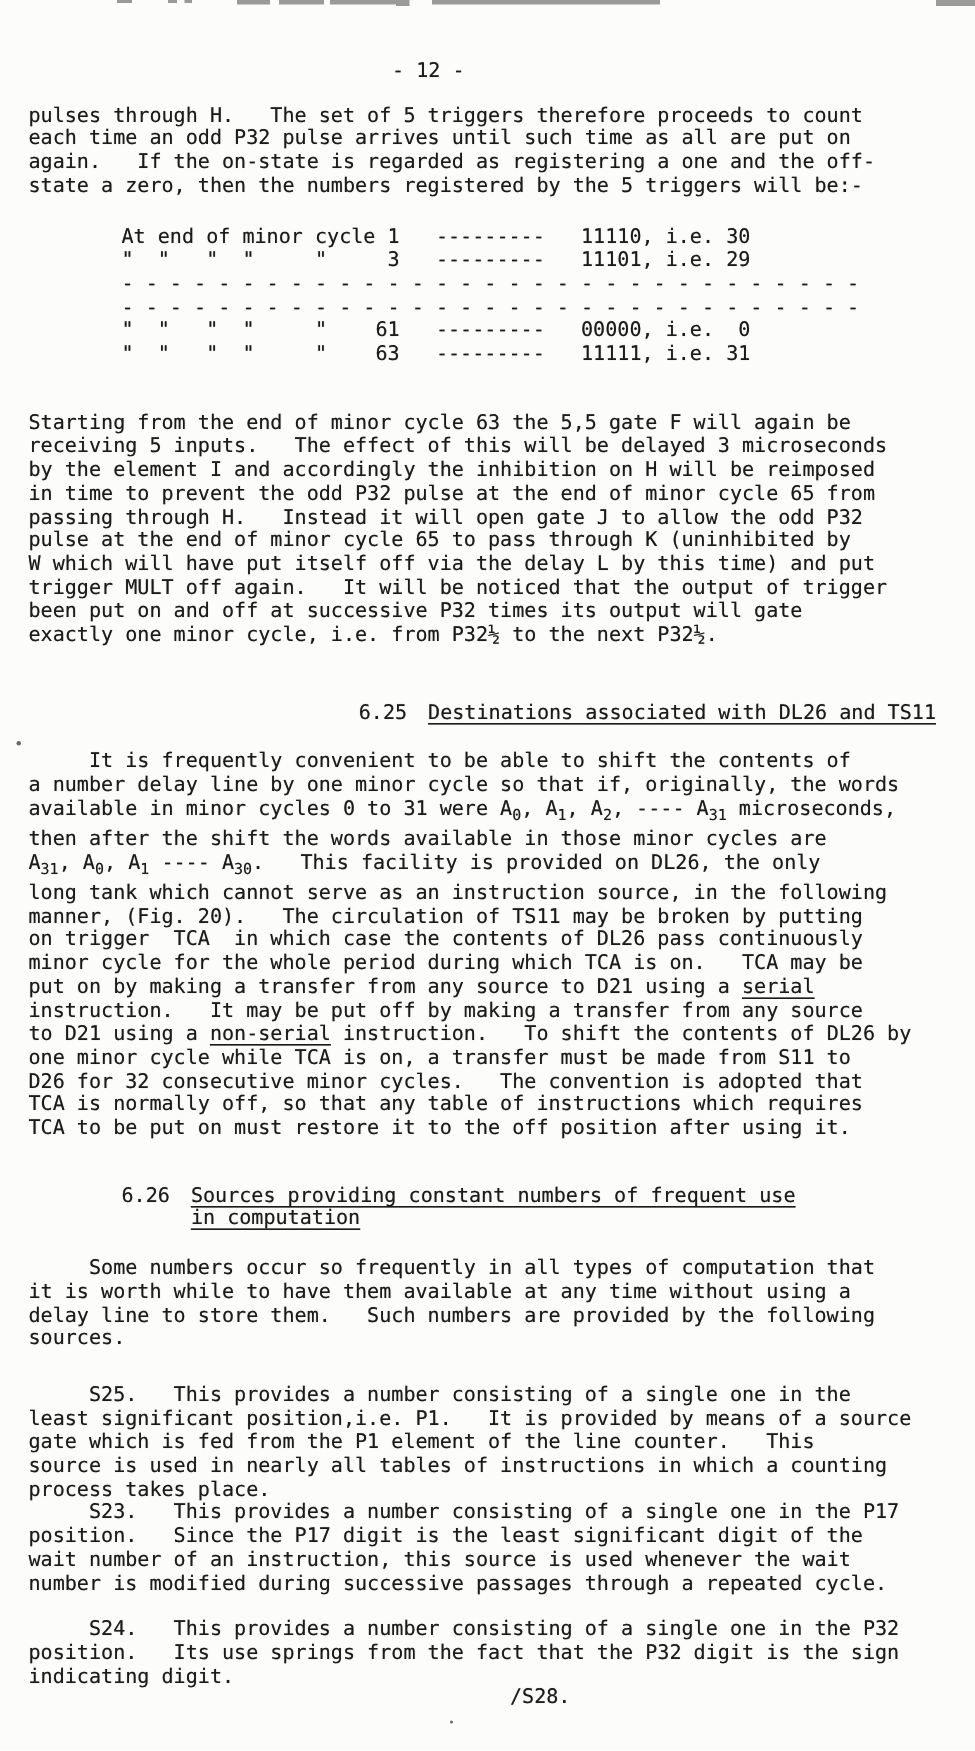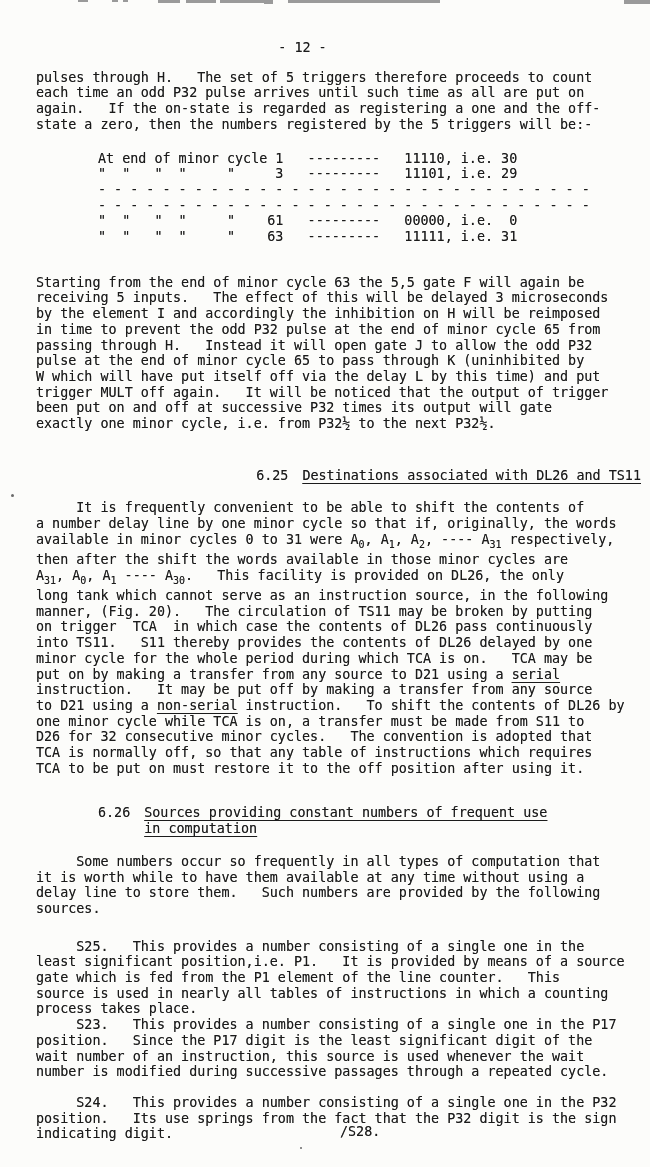--- a/index.html
+++ b/index.html
@@ -11,21 +11,21 @@
     background: #fcfcfa;
     overflow: hidden;
     font-family: "DejaVu Sans Mono", "Liberation Mono", monospace;
     font-size: 13.4px;
     line-height: 15.7px;
     color: #1b1b1b;
     text-shadow: 0 0 0.5px rgba(20,20,20,0.55);
   }
   .content {
     position: absolute;
-    left: 36px;
+    left: 19px;
     top: 40px;
     width: 605px;
   }
   .tline { white-space: pre; }
   .u {
     text-decoration: underline;
     text-underline-offset: 3px;
     text-decoration-thickness: 1.3px;
   }
   .sub {
@@ -116,27 +116,26 @@
       </div>
 
     <div class="heading heading-625">
       <span class="hnum">6.25</span>
       <span class="htitle u">Destinations associated with DL26 and TS11</span>
     </div>
 
     <div class="block para-dl26">
         <div class="tline"><span>     It is frequently convenient to be able to shift the contents of</span></div>
         <div class="tline"><span>a number delay line by one minor cycle so that if, originally, the words</span></div>
-        <div class="tline"><span>available in minor cycles 0 to 31 were A</span><span class="sub">0</span><span>, A</span><span class="sub">1</span><span>, A</span><span class="sub">2</span><span>, ---- A</span><span class="sub">31</span><span> respectively,</span></div>
+        <div class="tline"><span>available in minor cycles 0 to 31 were A</span><span class="sub">0</span><span>, A</span><span class="sub">1</span><span>, A</span><span class="sub">2</span><span>, ---- A</span><span class="sub">31</span><span> microseconds,</span></div>
         <div class="tline"><span>then after the shift the words available in those minor cycles are</span></div>
         <div class="tline"><span>A</span><span class="sub">31</span><span>, A</span><span class="sub">0</span><span>, A</span><span class="sub">1</span><span> ---- A</span><span class="sub">30</span><span>.   This facility is provided on DL26, the only</span></div>
         <div class="tline"><span>long tank which cannot serve as an instruction source, in the following</span></div>
         <div class="tline"><span>manner, (Fig. 20).   The circulation of TS11 may be broken by putting</span></div>
         <div class="tline"><span>on trigger  TCA  in which case the contents of DL26 pass continuously</span></div>
-        <div class="tline"><span>into TS11.   S11 thereby provides the contents of DL26 delayed by one</span></div>
         <div class="tline"><span>minor cycle for the whole period during which TCA is on.   TCA may be</span></div>
         <div class="tline"><span>put on by making a transfer from any source to D21 using a </span><span class="u">serial</span></div>
         <div class="tline"><span>instruction.   It may be put off by making a transfer from any source</span></div>
         <div class="tline"><span>to D21 using a </span><span class="u">non-serial</span><span> instruction.   To shift the contents of DL26 by</span></div>
         <div class="tline"><span>one minor cycle while TCA is on, a transfer must be made from S11 to</span></div>
         <div class="tline"><span>D26 for 32 consecutive minor cycles.   The convention is adopted that</span></div>
         <div class="tline"><span>TCA is normally off, so that any table of instructions which requires</span></div>
         <div class="tline"><span>TCA to be put on must restore it to the off position after using it.</span></div>
       </div>
 

